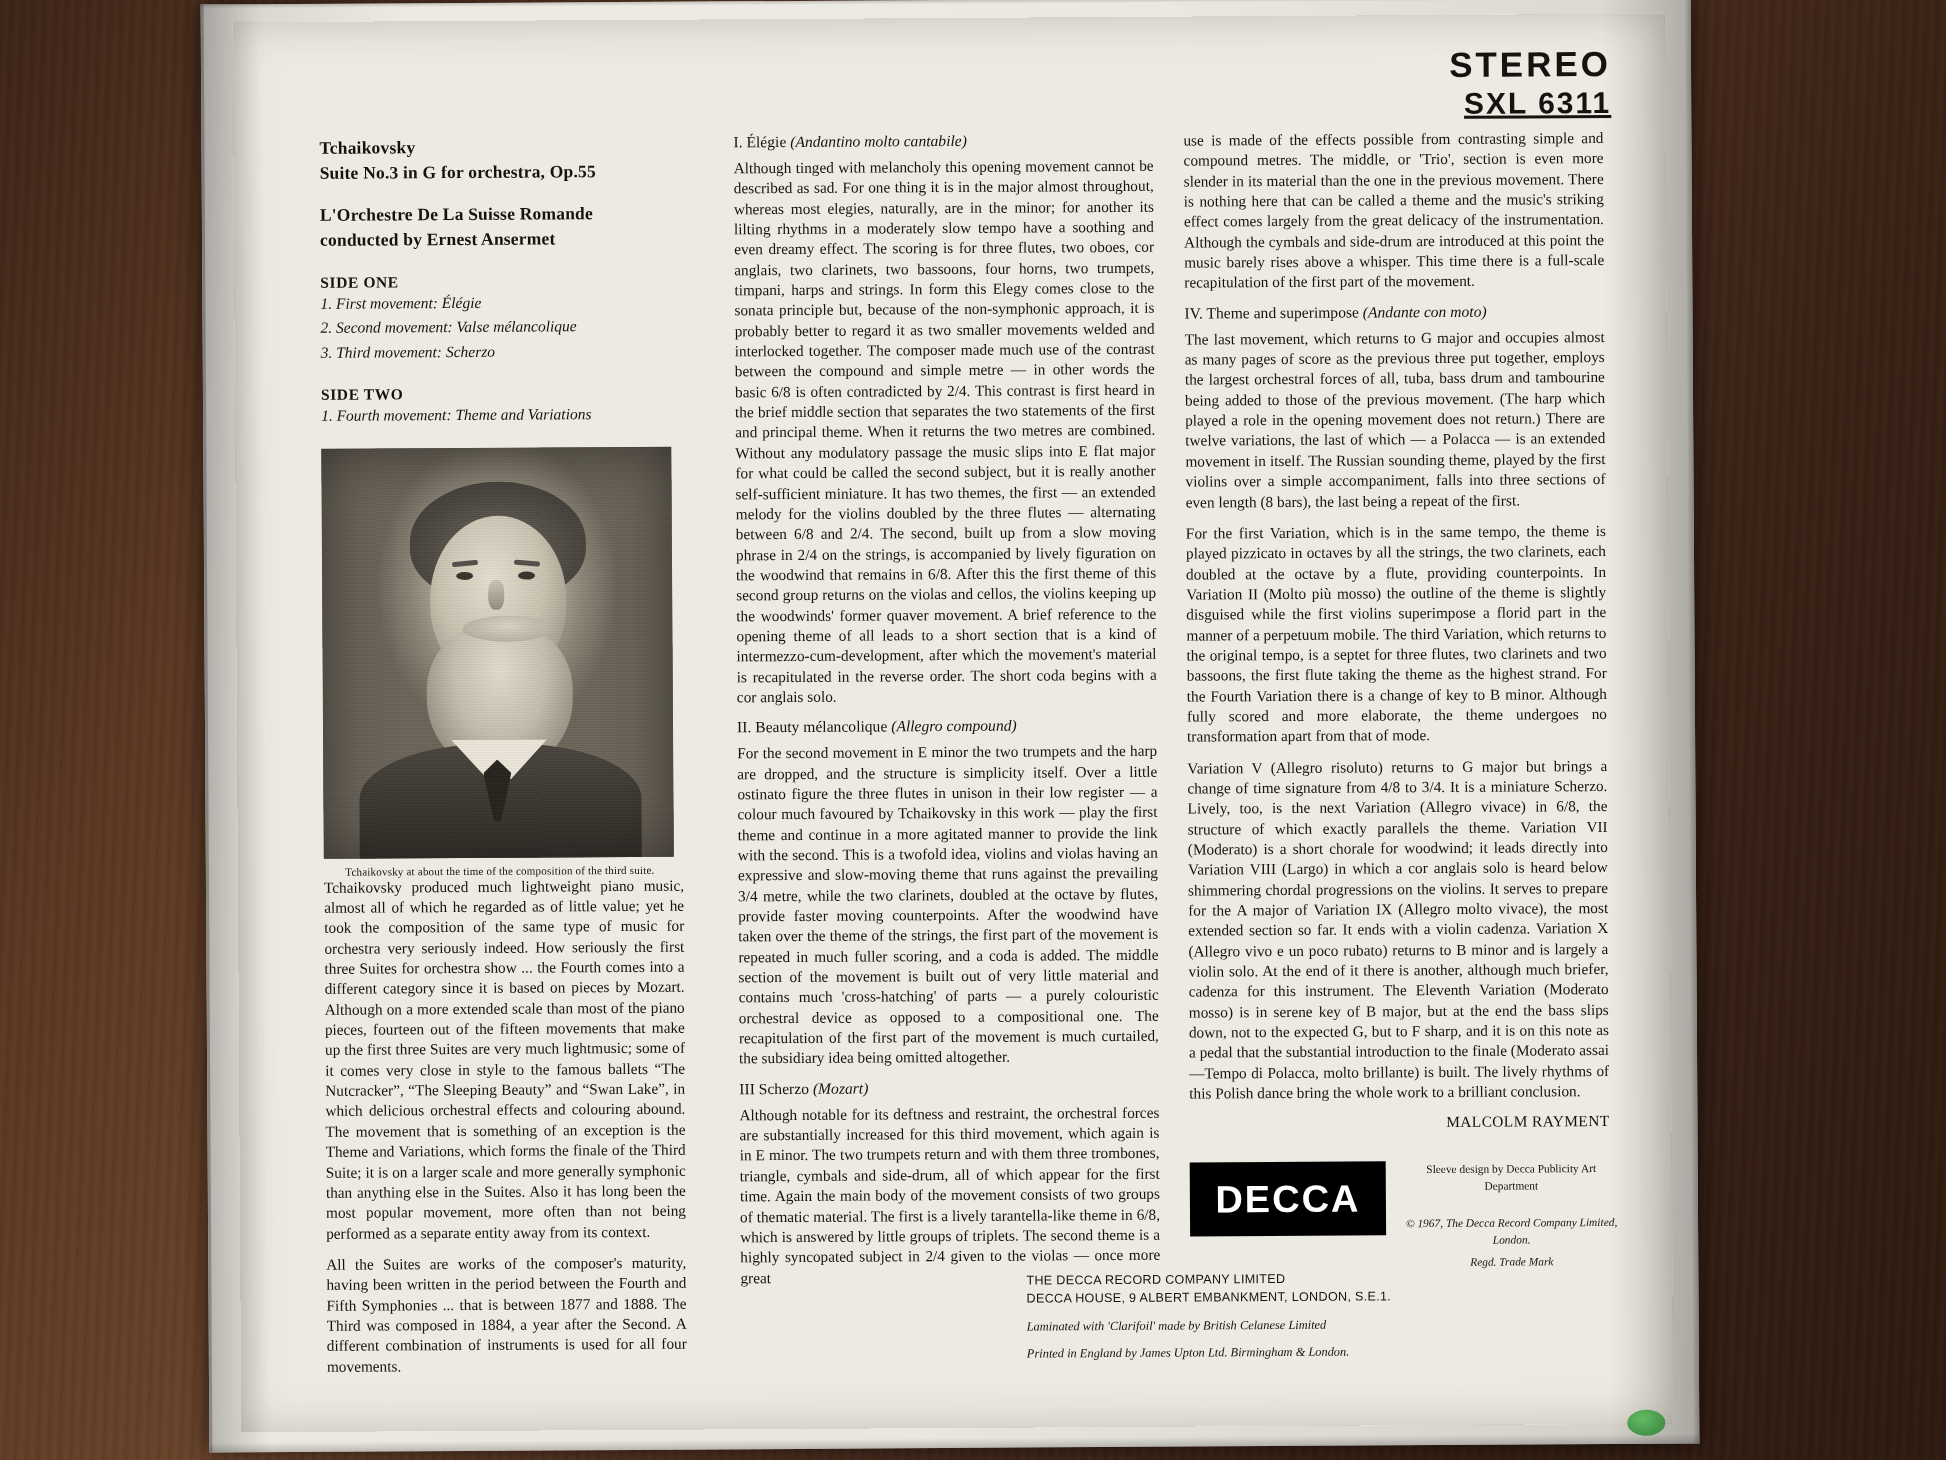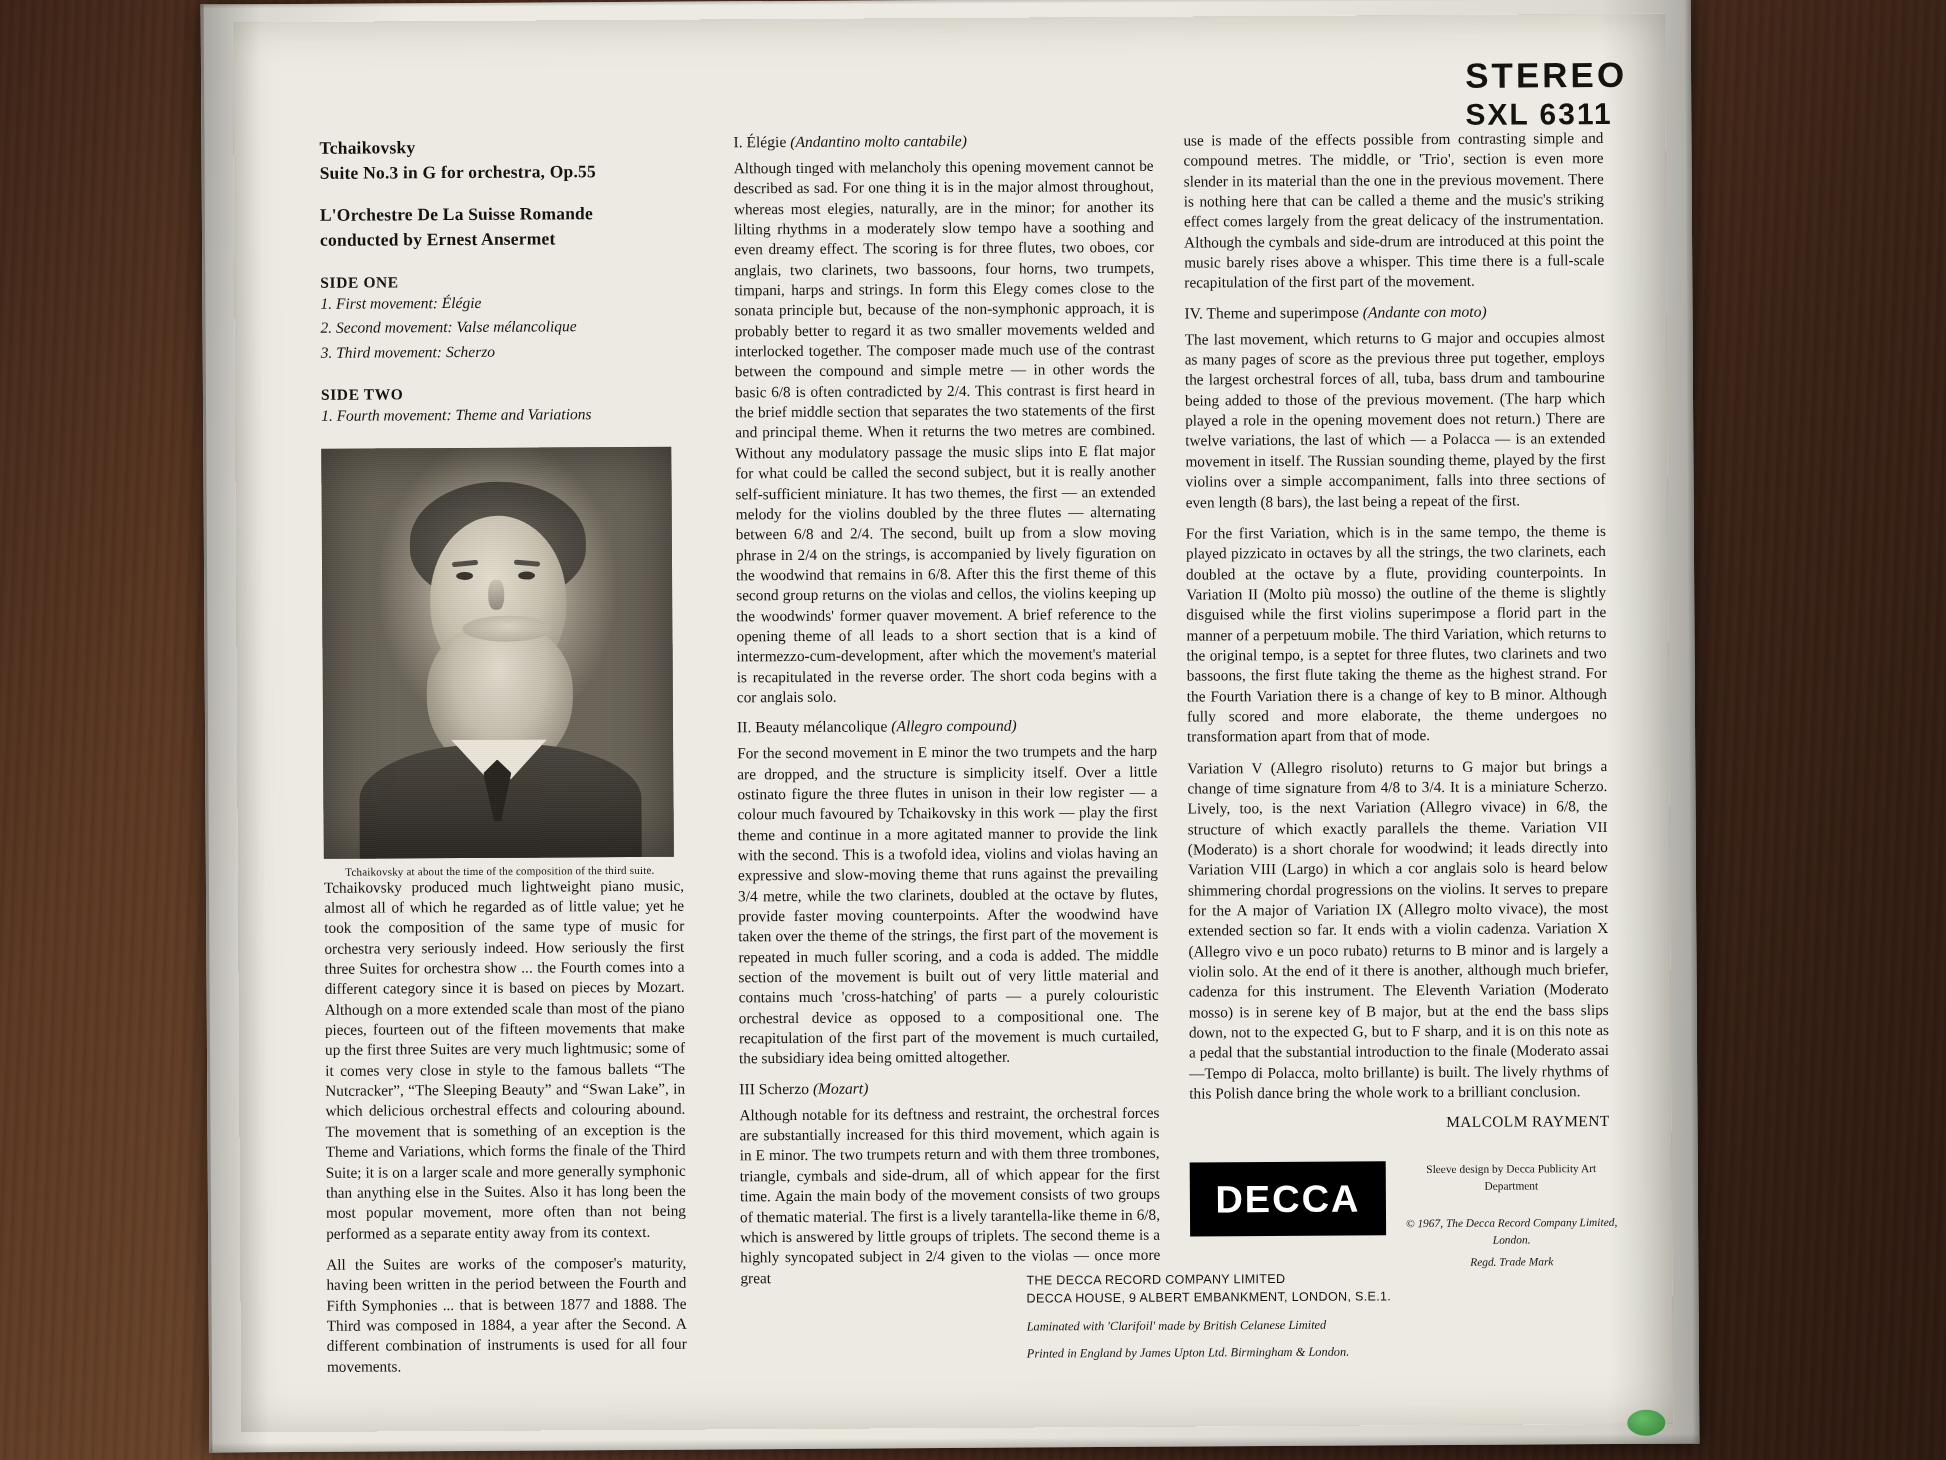--- a/index.html
+++ b/index.html
@@ -48,24 +48,24 @@
   .c3{left:0;top:0;width:100%;height:4px;background:linear-gradient(180deg,rgba(0,0,0,.18),rgba(0,0,0,0));}
   .c4{left:0;bottom:0;width:100%;height:10px;background:linear-gradient(0deg,rgba(0,0,0,.20),rgba(0,0,0,0));}
 
   
   .content{
     position:absolute;
     left:92px;top:36px;width:1340px;height:1330px;
     color:#15130f;
   }
   .stereo{
-    position:absolute;right:6px;top:12px;line-height:1.15;margin-top:11px;
+    position:absolute;right:22px;top:12px;text-align:right;line-height:1.15;
   }
   .stereo .s1{font-family:"Liberation Sans", sans-serif;font-weight:bold;font-size:35px;letter-spacing:3px;}
-  .stereo .s2{font-family:"Liberation Sans", sans-serif;font-weight:bold;font-size:30px;letter-spacing:2px;margin-top:2px;}
+  .stereo .s2{font-family:"Liberation Sans", sans-serif;font-weight:bold;font-size:30px;letter-spacing:2px;margin-top:2px;text-decoration:underline;}
 
   .cols{position:absolute;left:0;top:96px;width:100%;}
   .col{position:absolute;top:0;}
   .col-left{left:26px;width:360px;}
   .col-mid{left:440px;width:420px;}
   .col-right{left:890px;width:420px;}
 
   .hdr{font-family:"Liberation Serif", serif;font-weight:bold;font-size:17.5px;line-height:1.45;letter-spacing:.2px;}
   .sidehdr{font-weight:bold;font-size:15.5px;letter-spacing:.6px;margin-top:20px;}
   .sidelist{font-size:15.5px;line-height:1.6;font-style:italic;}

